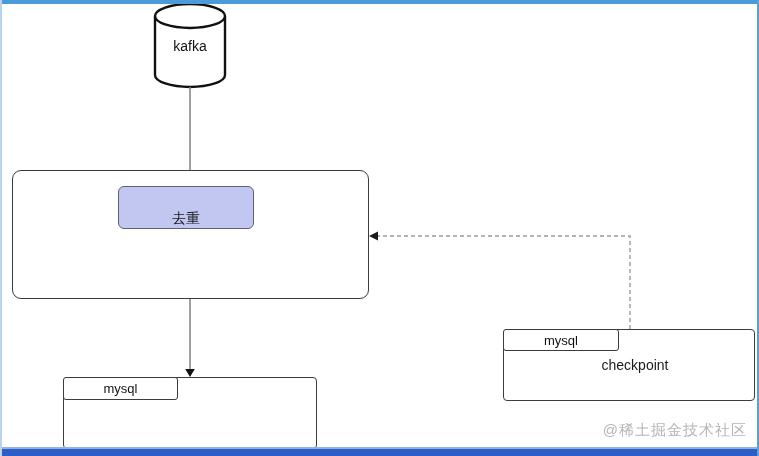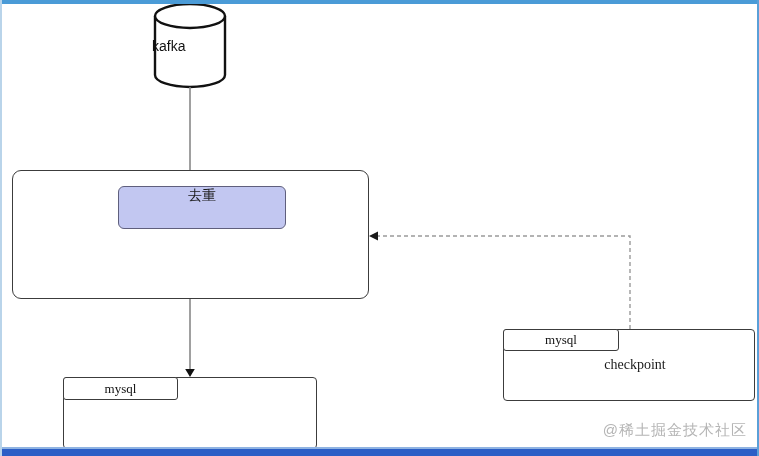--- a/index.html
+++ b/index.html
@@ -15,42 +15,42 @@
   
   .top-bar{position:absolute;top:0;left:0;right:0;height:4px;background:var(--top_bar,#4a9bd7);}
   .bottom-bar{position:absolute;bottom:0;left:0;right:0;height:7px;background:var(--bottom_bar,#2b5ec6);border-top:2px solid var(--bottom_bar_edge,#8fb3e2);}
   .left-edge{position:absolute;top:0;bottom:0;left:0;width:2px;background:var(--side_border,#b9d4ea);}
   .right-edge{position:absolute;top:0;bottom:0;right:0;width:2px;background:var(--right_border,#5aa0d8);}
 
   .svg-layer{position:absolute;left:0;top:0;width:759px;height:456px;}
 
   .kafka-label{
     position:absolute;left:152px;top:38px;width:76px;
-    font-size:14px;color:#111;
+    text-align:center;font-size:14px;color:#111;
   }
 
   .pipeline-box{
     position:absolute;left:12px;top:170px;width:357px;height:129px;
     border:1px solid var(--box_border,#3c3c3c);border-radius:9px;
     background:#fff;box-sizing:border-box;
   }
   .step{
-    position:absolute;left:105px;width:168px;height:43px;
+    position:absolute;left:105px;width:136px;height:43px;
     background:var(--step_fill,#c2c7f1);
     border:1px solid var(--step_border,#5f5f7d);
     border-radius:6px;
-    display:flex;align-items:flex-start;justify-content:center;
+    display:flex;align-items:flex-end;justify-content:center;
     font-size:14px;color:#1a1a1a;box-sizing:border-box;
   }
   .step-dedupe{top:15px;}
   .step-aggregate{top:75px;height:44px;}
 
   .package{
     position:absolute;border:1px solid var(--box_border,#3c3c3c);
-    border-radius:4px;background:#fff;box-sizing:border-box;font-family:Liberation Serif, serif;
+    border-radius:4px;background:#fff;box-sizing:border-box;
   }
   .package-tab{
     position:absolute;left:-1px;top:-1px;
     border:1px solid var(--box_border,#3c3c3c);
     border-radius:3px;background:#fff;box-sizing:border-box;
     display:flex;align-items:center;justify-content:center;
     font-size:13px;color:#111;
   }
   .sink-box{left:63px;top:377px;width:254px;height:72px;}
   .sink-box .package-tab{width:115px;height:23px;}

